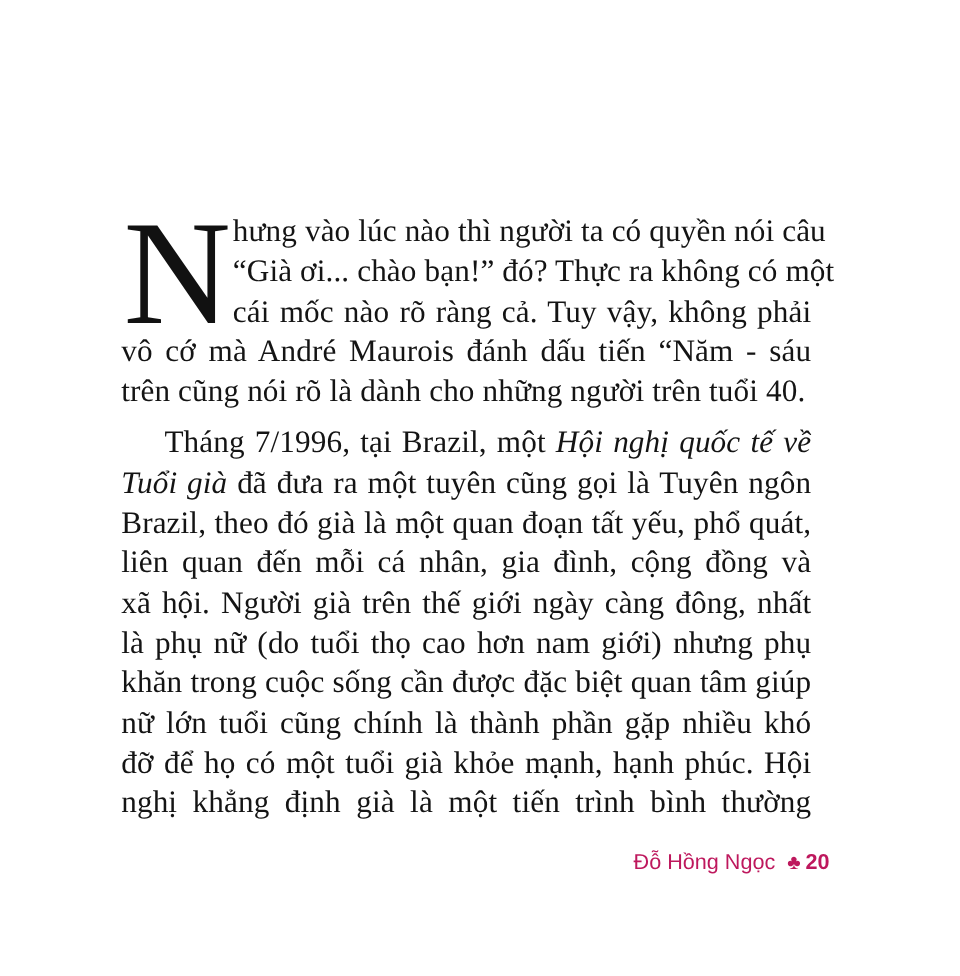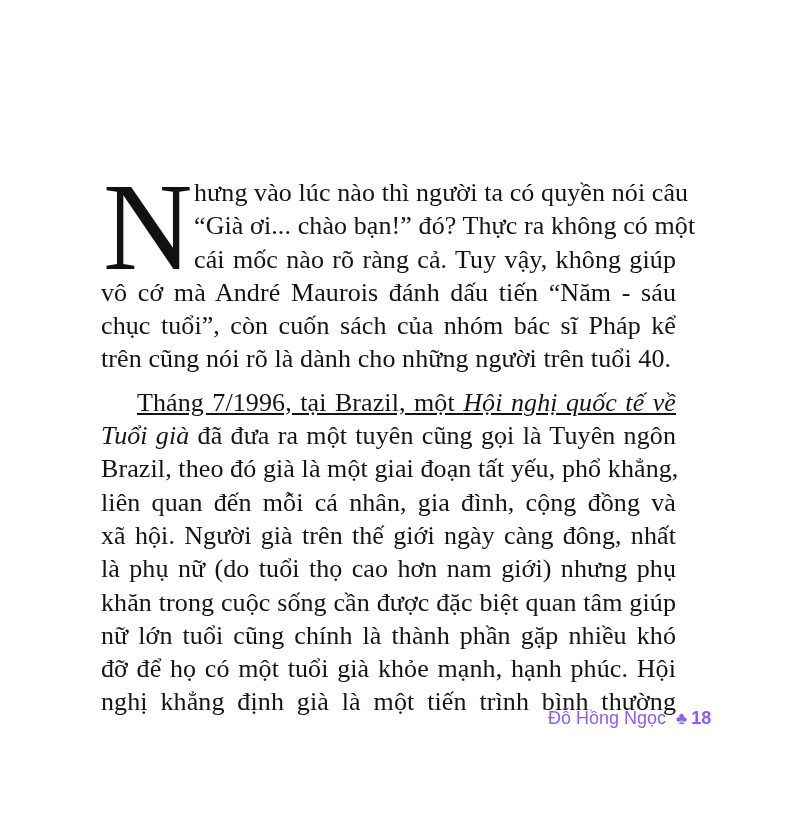--- a/index.html
+++ b/index.html
@@ -40,21 +40,20 @@
       overflow: visible;
     }
     .line.last {
       text-align-last: left;
     }
     .line.dc {
       margin-left: 93px;
     }
     .line.indent {
       padding-left: 36px;
-      text-decoration: underline;
     }
     .para {
       display: block;
     }
     .para + .para {
       margin-top: 10px;
     }
     .drop-cap {
       position: absolute;
       left: 103px;
@@ -66,25 +65,24 @@
     }
     em {
       font-style: italic;
     }
     .footer {
       position: absolute;
       left: 528px;
       top: 708px;
       font-family: "Liberation Sans", "DejaVu Sans", sans-serif;
       font-size: 18px;
-      color: #8b5cf6;
+      color: #be185d;
       display: flex;
       align-items: center;
       gap: 10px;
-      margin-left: 20px;
     }
     .club-icon {
       font-size: 17px;
       line-height: 1;
     }
     .page-number {
       font-weight: bold;
       margin-left: -6px;
     }
   </style>
@@ -93,40 +91,39 @@
 
 <div class="page">
 
   <div class="drop-cap">N</div>
 
   <div class="body-text">
 
     <div class="para">
       <span class="line dc">hưng vào lúc nào thì người ta có quyền nói câu</span>
       <span class="line dc">“Già ơi... chào bạn!” đó? Thực ra không có một</span>
-      <span class="line dc">cái mốc nào rõ ràng cả. Tuy vậy, không giúp</span>
+      <span class="line dc">cái mốc nào rõ ràng cả. Tuy vậy, không phải</span>
       <span class="line">vô cớ mà André Maurois đánh dấu tiến “Năm - sáu</span>
-      <span class="line">chục tuổi”, còn cuốn sách của nhóm bác sĩ Pháp kể</span>
       <span class="line last">trên cũng nói rõ là dành cho những người trên tuổi 40.</span>
     </div>
 
     <div class="para">
       <span class="line indent"><span>Tháng 7/1996, tại Brazil, một </span><em>Hội nghị quốc tế về</em></span>
       <span class="line"><em>Tuổi già</em><span> đã đưa ra một tuyên cũng gọi là Tuyên ngôn</span></span>
-      <span class="line">Brazil, theo đó già là một giai đoạn tất yếu, phổ khẳng,</span>
+      <span class="line">Brazil, theo đó già là một quan đoạn tất yếu, phổ quát,</span>
       <span class="line">liên quan đến mỗi cá nhân, gia đình, cộng đồng và</span>
       <span class="line">xã hội. Người già trên thế giới ngày càng đông, nhất</span>
       <span class="line">là phụ nữ (do tuổi thọ cao hơn nam giới) nhưng phụ</span>
       <span class="line">khăn trong cuộc sống cần được đặc biệt quan tâm giúp</span>
       <span class="line">nữ lớn tuổi cũng chính là thành phần gặp nhiều khó</span>
       <span class="line">đỡ để họ có một tuổi già khỏe mạnh, hạnh phúc. Hội</span>
       <span class="line">nghị khẳng định già là một tiến trình bình thường</span>
     </div>
 
   </div>
 
   <div class="footer">
     <span>Đỗ Hồng Ngọc</span>
     <span class="club-icon">♣</span>
-    <span class="page-number">18</span>
+    <span class="page-number">20</span>
   </div>
 
 </div>
 
 </body></html>

